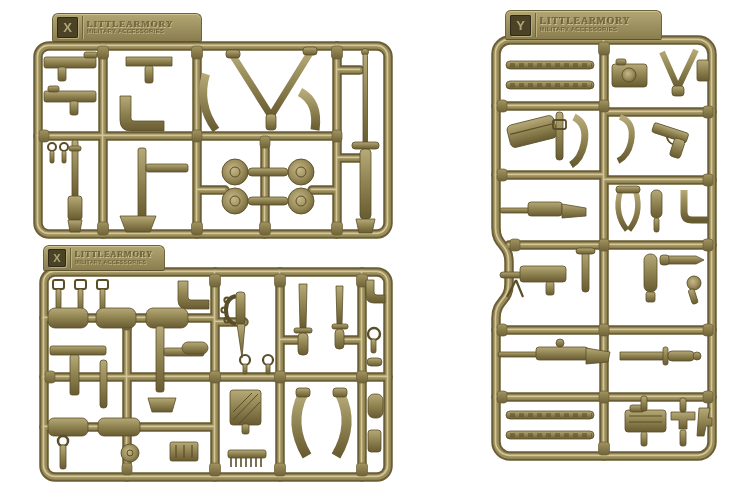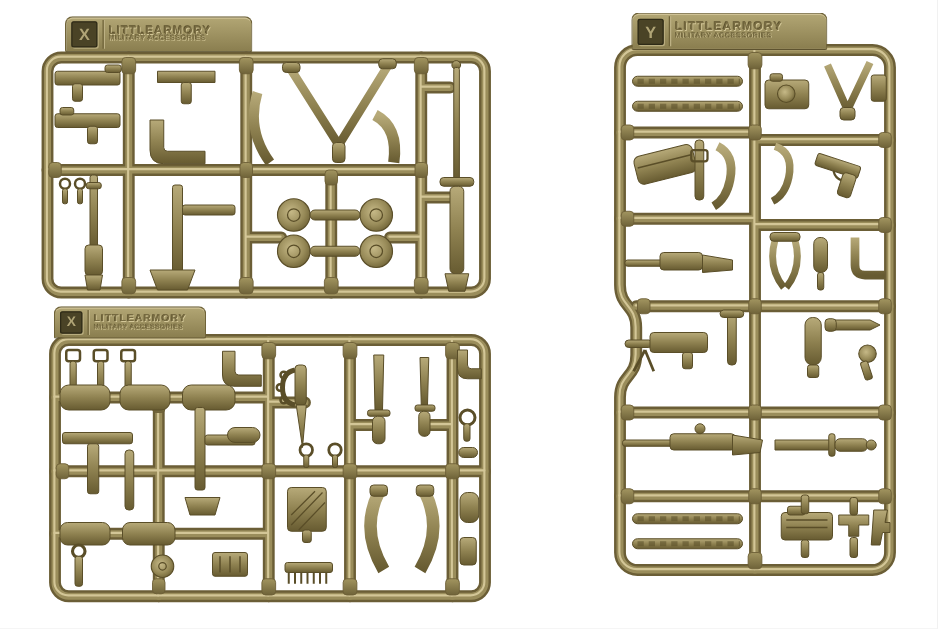--- a/index.html
+++ b/index.html
@@ -40,21 +40,21 @@
        box-shadow:inset 0 1px 0 #cfc296;}
   .plaque{background:var(--plaque-bg);color:var(--plaque-text);
           display:flex;align-items:center;justify-content:center;
           font-weight:bold;border-radius:2px;flex:0 0 auto;
           box-shadow:inset 0 0 0 1px #2e2a17, 1px 1px 0 #b8ac7e;}
   .tab-sep{width:1px;align-self:stretch;background:#6f6339;box-shadow:1px 0 0 #bdb184;}
   .tab-text{display:flex;flex-direction:column;justify-content:center;line-height:1.05;
             color:var(--emboss-text);
             text-shadow:0.6px 0.6px 0.4px #d4c899, -0.5px -0.5px 0.4px #5e532f;
             white-space:nowrap;overflow:hidden;}
-  .brand{font-weight:bold;letter-spacing:1px;}
+  .brand{font-weight:bold;letter-spacing:1px;font-family:Liberation Serif, serif;}
   .subtitle{letter-spacing:0.6px;}
   .tab-a{left:52px;top:13px;width:150px;height:29px;}
   .tab-a .plaque{width:21px;height:21px;font-size:13px;}
   .tab-a .brand{font-size:9px;} .tab-a .subtitle{font-size:5.5px;}
   .tab-b{left:43px;top:245px;width:122px;height:26px;}
   .tab-b .plaque{width:18px;height:18px;font-size:11px;}
   .tab-b .brand{font-size:8px;} .tab-b .subtitle{font-size:5px;}
   .tab-c{left:505px;top:10px;width:157px;height:30px;}
   .tab-c .plaque{width:21px;height:21px;font-size:13px;}
   .tab-c .brand{font-size:9.5px;} .tab-c .subtitle{font-size:5.5px;}

